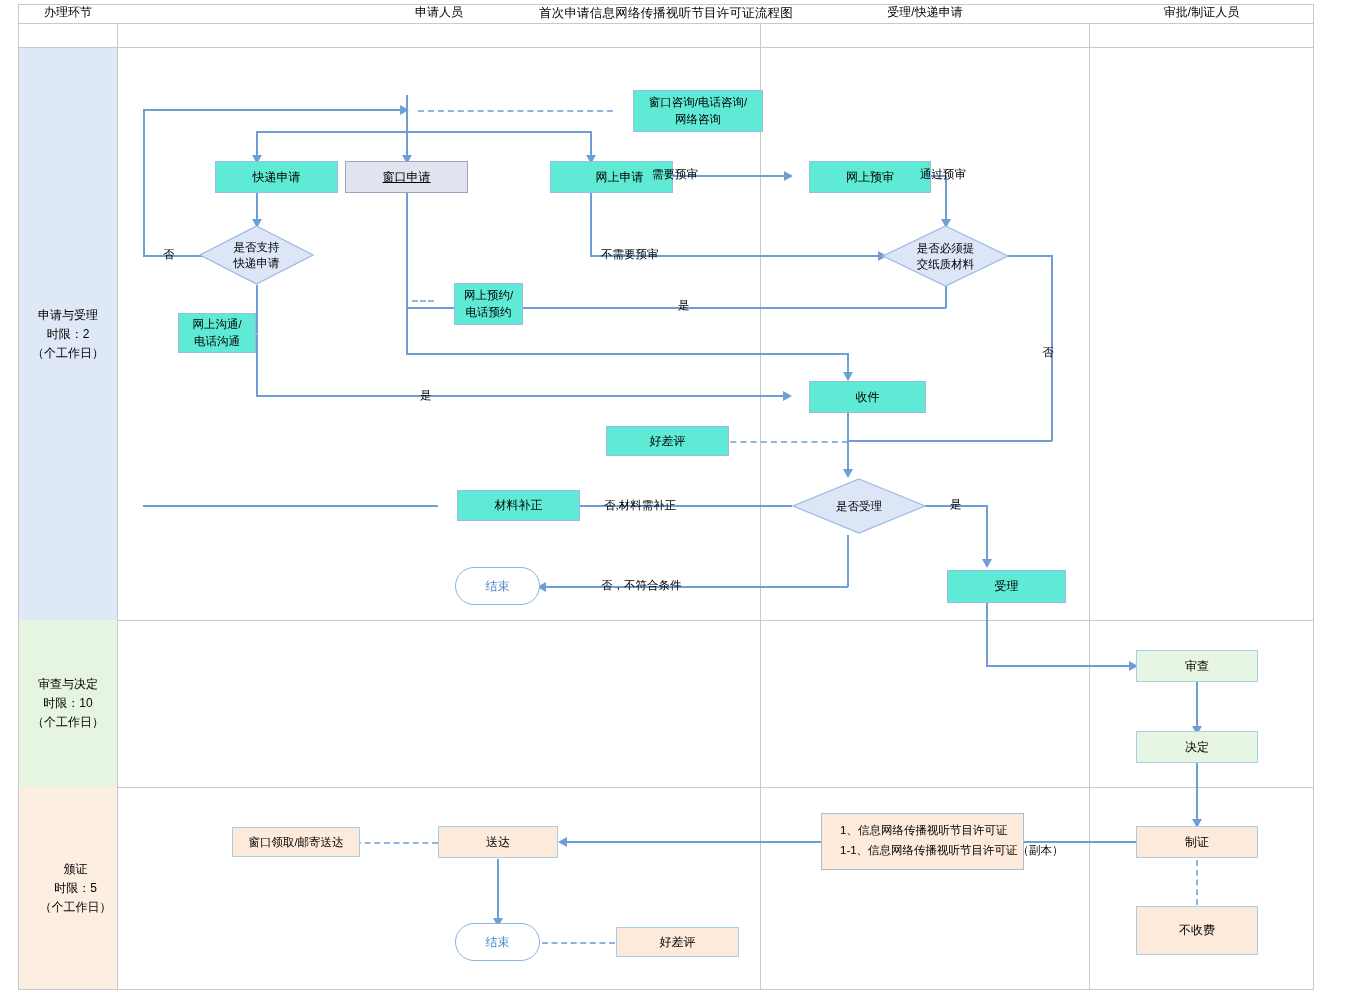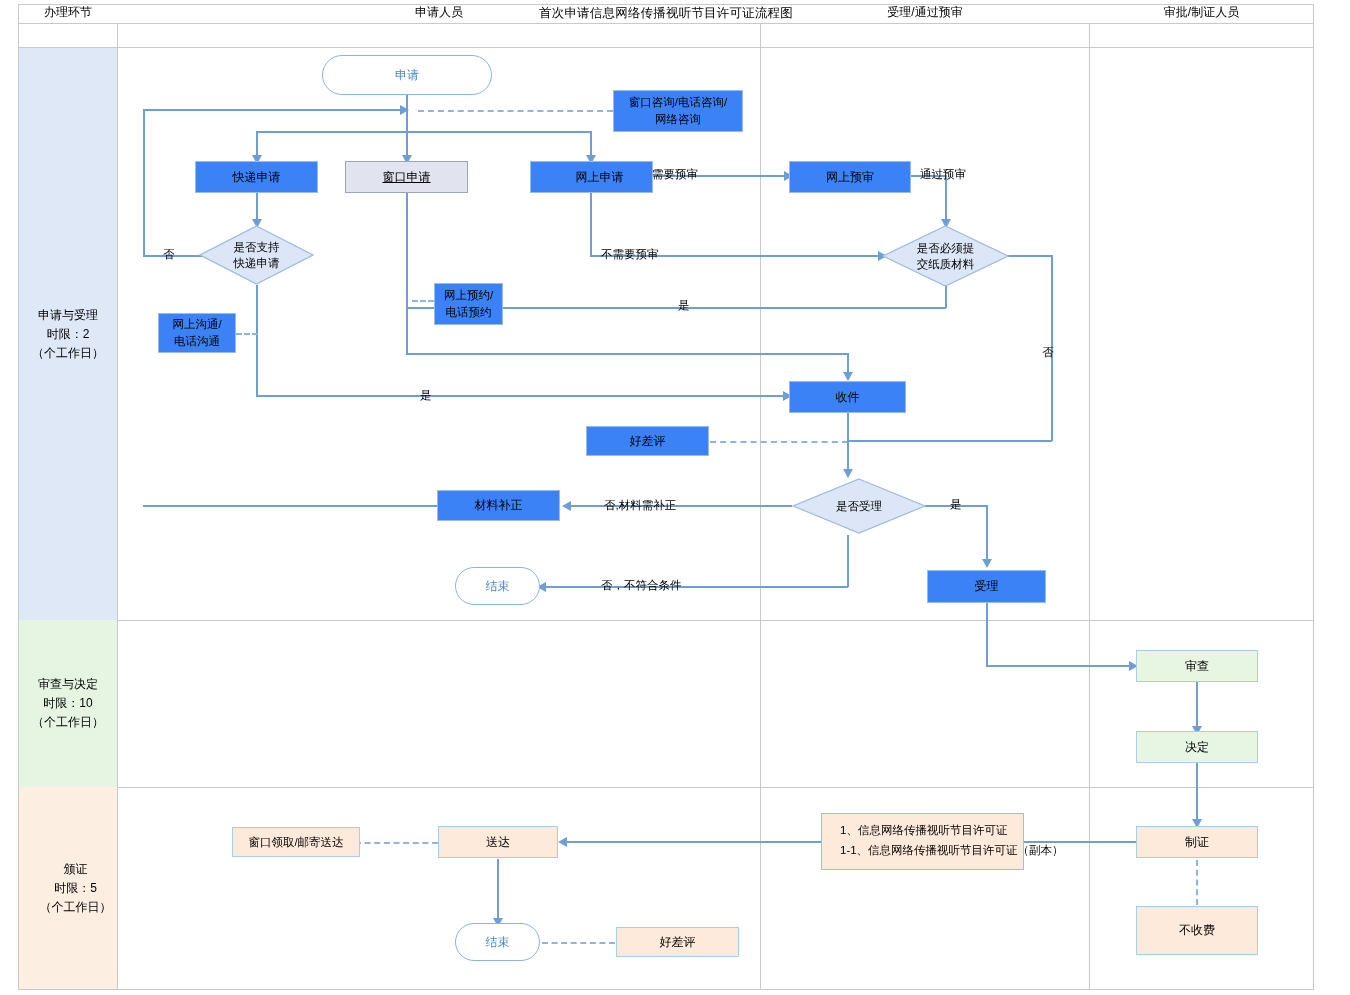--- a/index.html
+++ b/index.html
@@ -23,21 +23,21 @@
   
   .stage{position:absolute;left:19px;width:98px;display:flex;align-items:center;justify-content:center;
          text-align:center;font-size:12px;line-height:19px;color:#000;box-sizing:border-box;}
   .stage-a{background:#dfe8f7;}
   .stage-b{background:#e5f5e2;}
   .stage-c{background:#fdeee2;padding-left:15px;}
 
   
   .node{position:absolute;box-sizing:border-box;display:flex;align-items:center;justify-content:center;
         text-align:center;font-size:12px;line-height:17px;color:#000;}
-  .n-blue{background:#3b82f6;border:1px solid #9cbbe2;}
+  .n-blue{background:#5eead4;border:1px solid #9cbbe2;margin-left:20px;}
   .n-blue-grey{background:#e1e4ee;border:1px solid #9aa6bd;text-decoration:underline;}
   .n-green{background:#e7f6e2;border:1px solid #a9cfe6;}
   .n-peach{background:#fdeadb;border:1px solid #a9cfe6;}
   .n-term{background:#ffffff;border:1px solid #8cb4e0;border-radius:22px;color:#4a87c8;}
   .n-diamond{background:transparent;border:none;}
   .dia-shape{position:absolute;inset:0;}
   .dia-label{position:relative;z-index:2;text-align:center;font-size:11.5px;line-height:16px;color:#000;}
 
   
   .ln{position:absolute;background:#6f9ed4;}
@@ -64,21 +64,21 @@
 
   <div class="frame"></div>
 
   <div class="title-row">
     <span>首次申请信息网络传播视听节目许可证流程图</span>
   </div>
 
   <div class="head-row"></div>
   <div class="head-cell" style="left:19px;width:98px;">办理环节</div>
   <div class="head-cell" style="left:118px;width:642px;">申请人员</div>
-  <div class="head-cell" style="left:761px;width:328px;">受理/通过预审</div>
+  <div class="head-cell" style="left:761px;width:328px;">受理/快递申请</div>
   <div class="head-cell" style="left:1090px;width:223px;">审批/制证人员</div>
 
   <div class="vline" style="left:117px;top:24px;height:966px;"></div>
   <div class="vline" style="left:760px;top:24px;height:966px;"></div>
   <div class="vline" style="left:1089px;top:24px;height:966px;"></div>
 
   <div class="hline" style="left:18px;top:620px;width:1296px;"></div>
   <div class="hline" style="left:18px;top:787px;width:1296px;"></div>
 
   <div class="stage stage-a" style="top:48px;height:572px;">
@@ -188,23 +188,20 @@
   <div class="ln lnh" style="left:566px;top:841px;width:464px;"></div>
   <div class="arw arw-l" style="left:558px;top:837px;"></div>
 
   <div class="dash-h" style="left:355px;top:842px;width:83px;"></div>
 
   <div class="ln lnv" style="left:497px;top:859px;height:65px;"></div>
   <div class="arw arw-d" style="left:493px;top:918px;"></div>
 
   <div class="dash-h" style="left:542px;top:942px;width:73px;"></div>
 
-  <div class="node n-term" style="left:322px;top:55px;width:170px;height:40px;">
-    <span>申请</span>
-  </div>
 
   <div class="node n-blue" style="left:613px;top:90px;width:130px;height:42px;font-size:11.5px;">
     <span style="white-space:pre-line">窗口咨询/电话咨询/
 网络咨询</span>
   </div>
 
   <div class="node n-blue" style="left:195px;top:161px;width:123px;height:32px;">
     <span>快递申请</span>
   </div>
   <div class="node n-blue-grey" style="left:345px;top:161px;width:123px;height:32px;">

